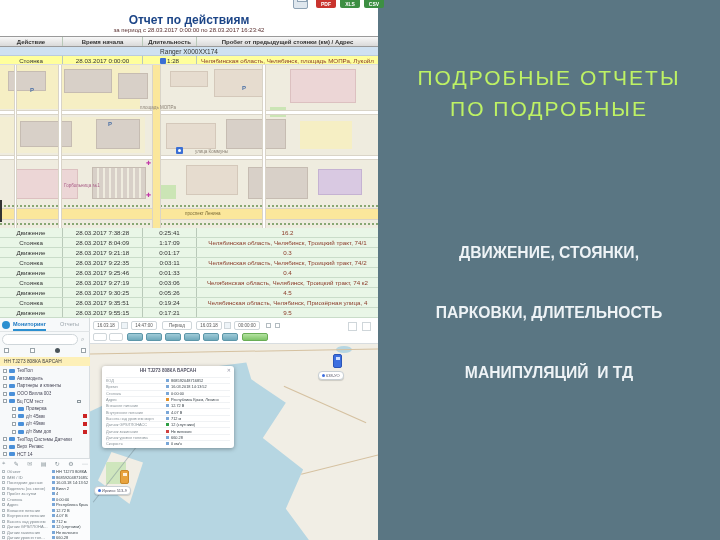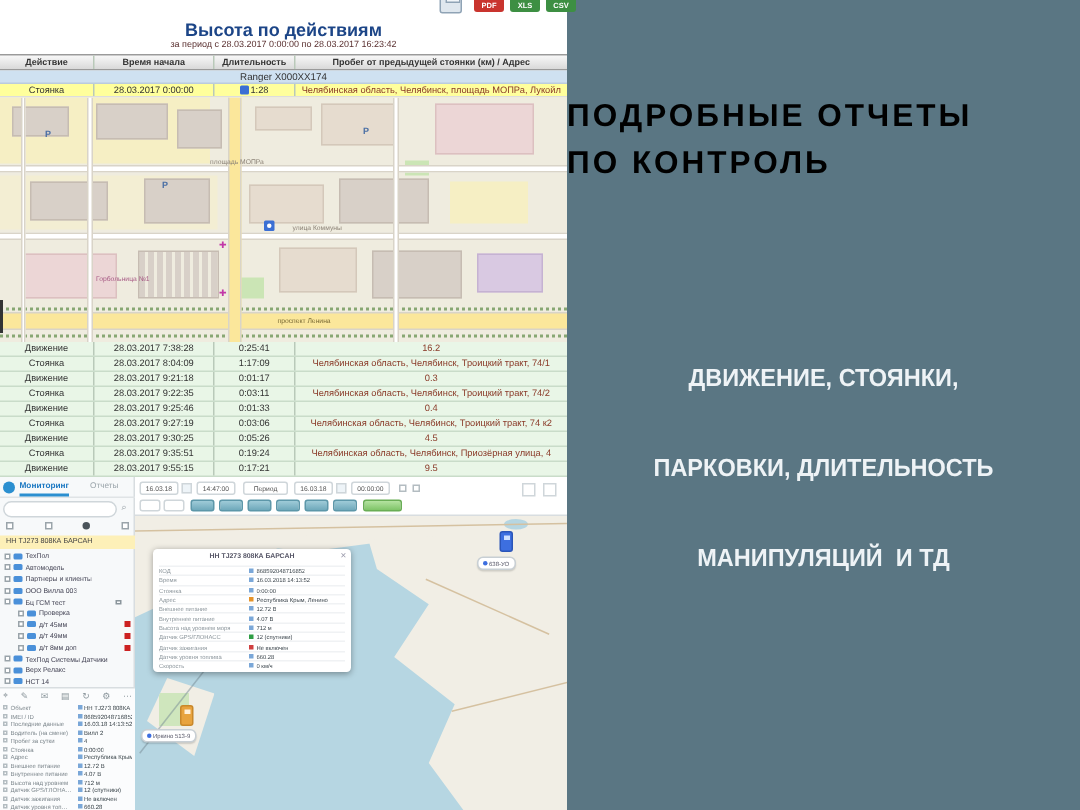--- a/index.html
+++ b/index.html
@@ -117,41 +117,41 @@
   .p-close { position:absolute; right:3px; top:1px; font-size:5px; color:#99a; }
   .p-rows { position:absolute; left:4px; top:11px; width:124px; }
   .prow { display:flex; align-items:center; height:6.3px; border-top:1px solid #f0f2f4; }
   .plabel { width:58px; font-size:3.9px; color:#8a949a; white-space:nowrap; overflow:hidden; flex:none; }
   .pico { width:3px; height:3px; background:#7aa7d8; margin:0 2px; flex:none; }
   .pico.g { background:#2e9e44; } .pico.r { background:#d04040; } .pico.o { background:#e69329; }
   .pval { font-size:3.9px; color:#39434a; white-space:nowrap; overflow:hidden; }
 
   
   .right { position:absolute; left:378px; top:0; width:342px; height:540px; }
-  .h-thin { position:absolute; left:0; width:342px; color:#000000; font-size:21px; letter-spacing:2px; line-height:31px; font-weight:700; }
+  .h-thin { position:absolute; left:0; width:342px; text-align:center; color:#bef264; font-size:21px; letter-spacing:2px; line-height:31px; font-weight:400; }
   .h-bold { position:absolute; left:0; width:342px; text-align:center; color:#eef3f6; font-size:16.5px; font-weight:bold; line-height:20px; transform:scaleX(.95); white-space:pre; }
   .avito { position:absolute; left:234px; top:498px; width:104px; height:34px; }
   .av-c { position:absolute; border-radius:50%; background:rgba(214,227,234,.8); }
   .av-text { position:absolute; left:30px; top:2px; font-size:23px; font-weight:bold; color:rgba(214,227,234,.85); letter-spacing:0; }
 </style>
 </head>
 <body>
 
 <div class="stage">
 
   <div class="left">
 
     <div class="report">
       <div class="rep-toolbar">
         <div class="printer"></div>
         <div class="chip pdf">PDF</div>
         <div class="chip xls">XLS</div>
         <div class="chip csv">CSV</div>
       </div>
-      <div class="rep-title">Высота по действиям</div>
+      <div class="rep-title">Отчет по действиям</div>
       <div class="rep-sub">за период с 28.03.2017 0:00:00 по 28.03.2017 16:23:42</div>
 
       <div class="thead">
         <span class="c c1">Действие</span>
         <span class="c c2">Время начала</span>
         <span class="c c3">Длительность</span>
         <span class="c c4">Пробег от предыдущей стоянки (км) / Адрес</span>
       </div>
       <div class="grow">Ranger X000XX174</div>
 
@@ -544,21 +544,21 @@
               </div>
           </div>
         </div>
       </div>
     </div>
   </div>
 
   <div class="right">
     <div class="h-thin" style="top:62px">
       <div>ПОДРОБНЫЕ ОТЧЕТЫ</div>
-      <div>ПО КОНТРОЛЬ</div>
+      <div>ПО ПОДРОБНЫЕ</div>
     </div>
     <div class="h-bold" style="top:202px">
       <div>ДВИЖЕНИЕ, СТОЯНКИ,</div>
       <div>ПАРКОВКИ, ДЛИТЕЛЬНОСТЬ</div>
       <div>МАНИПУЛЯЦИЙ  И ТД</div>
     </div>
   </div>
 </div>
 
 </body></html>

